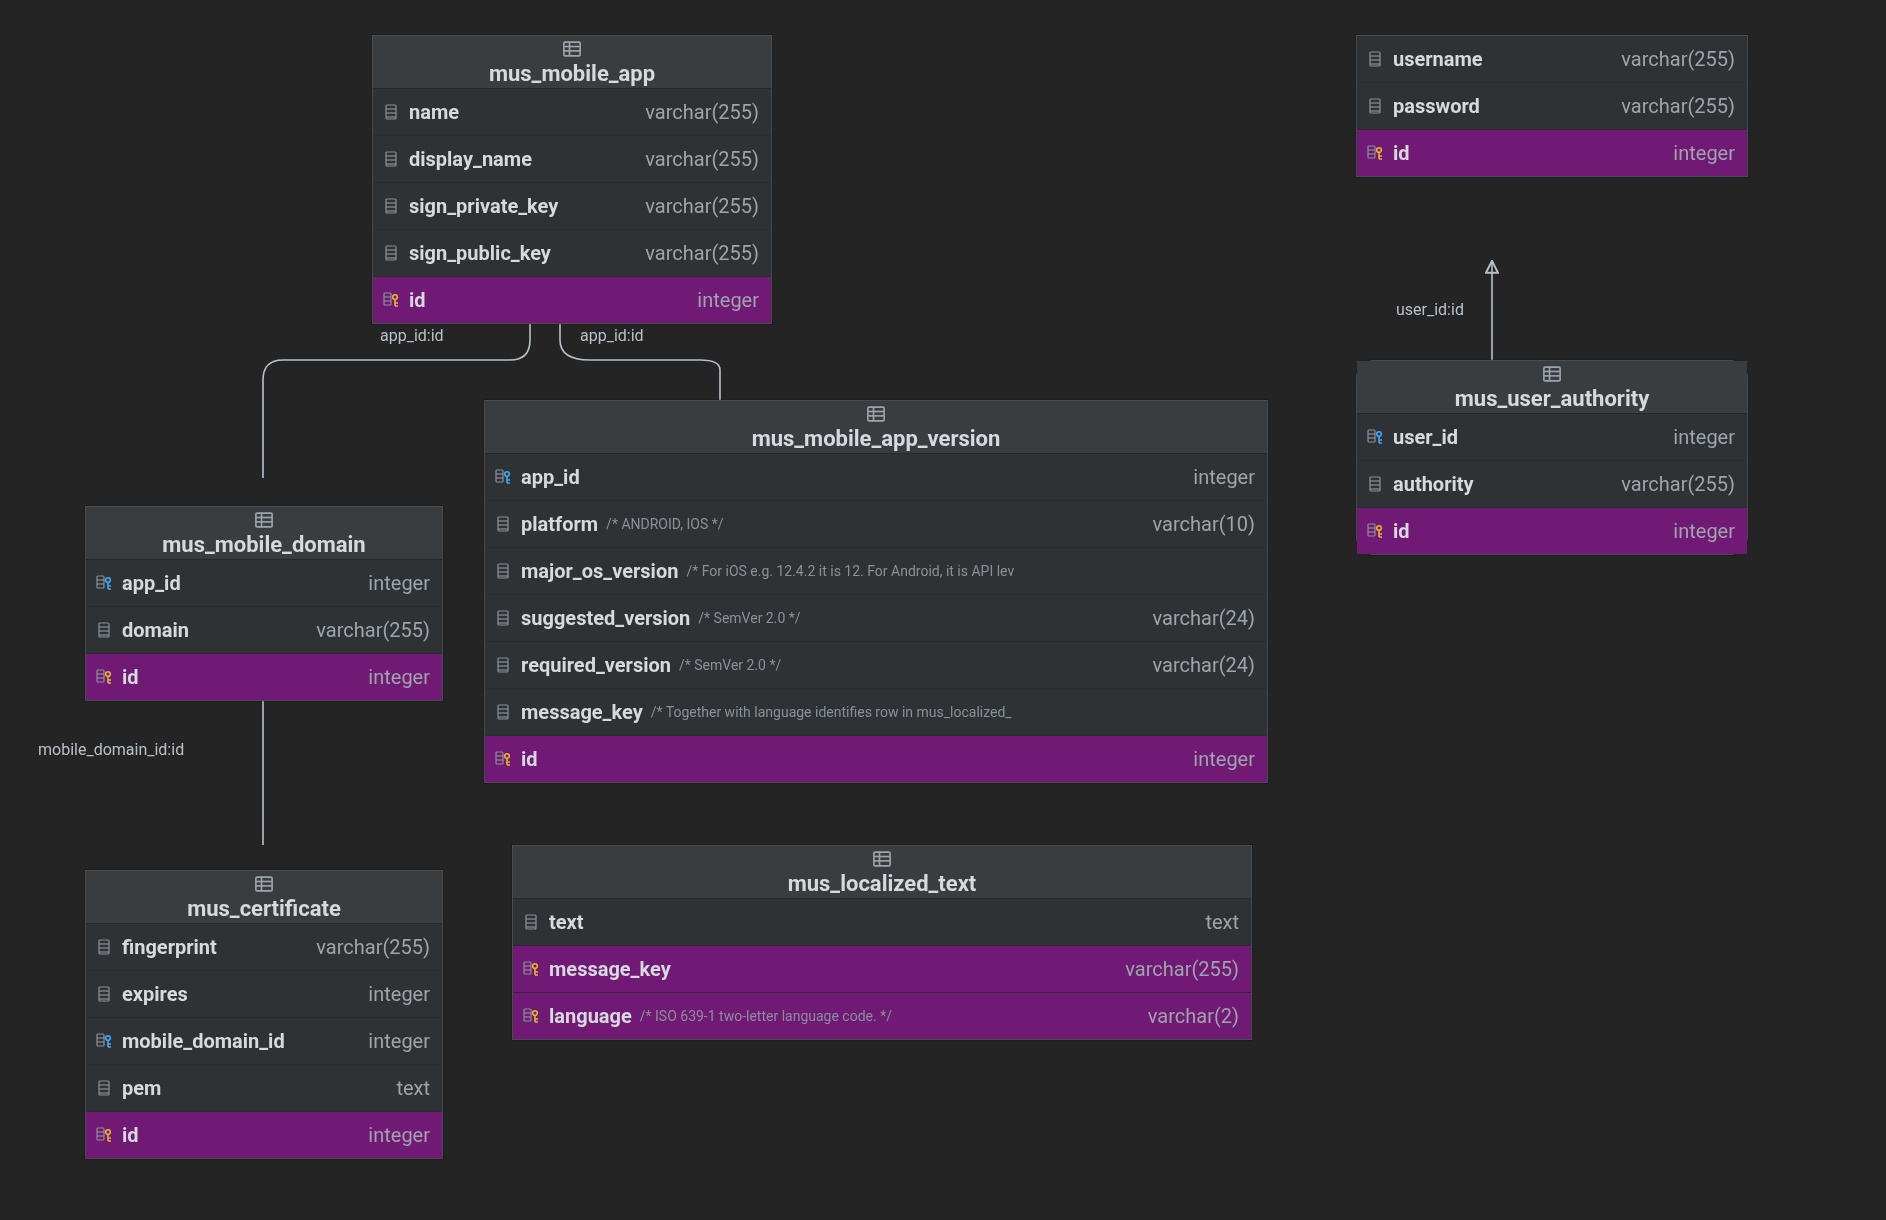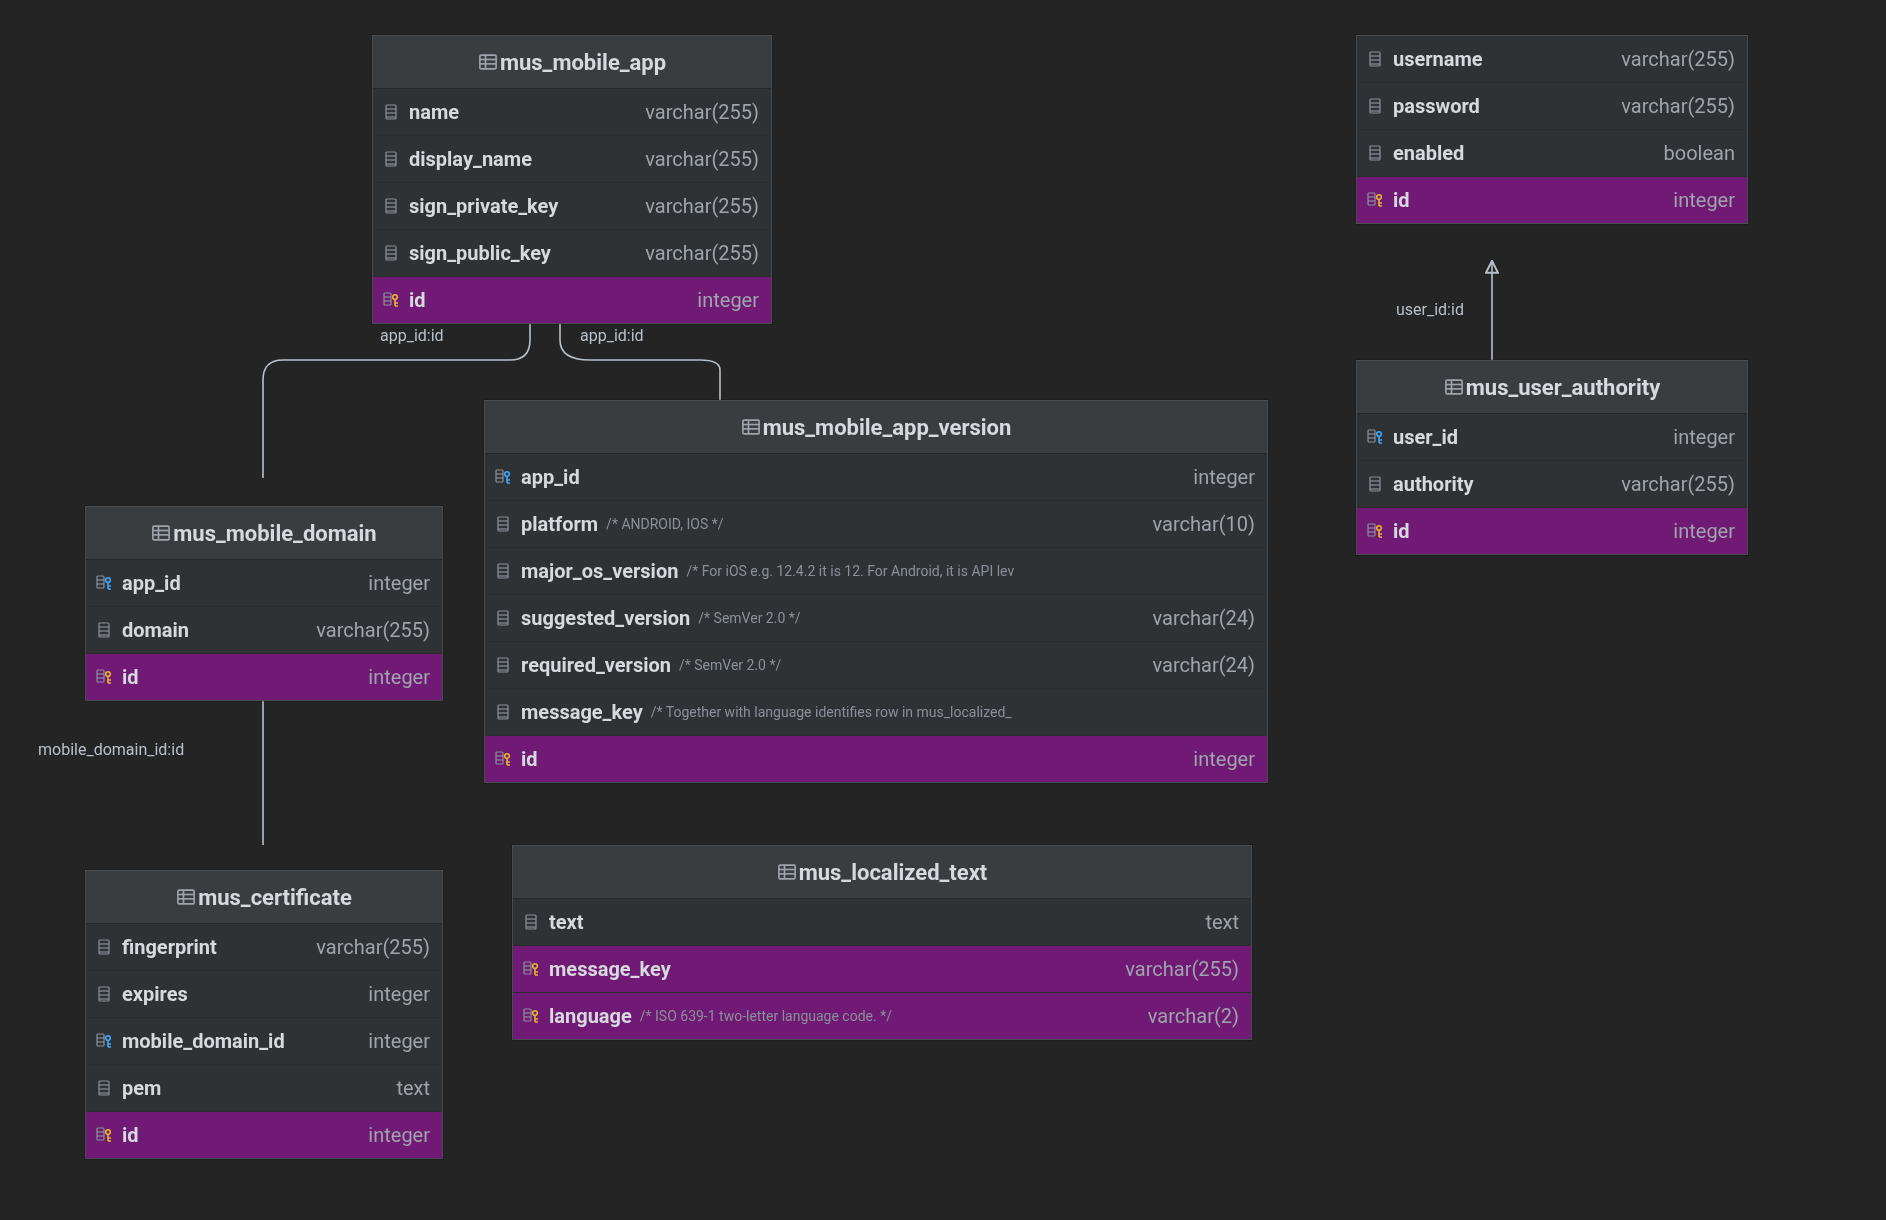--- a/index.html
+++ b/index.html
@@ -39,20 +39,21 @@
   .table-header {
     background: #3a3d40;
     border-bottom: 1px solid #272829;
     padding: 8px 12px;
     text-align: center;
     display: flex;
     align-items: center;
     justify-content: center;
     gap: 2px;
     height: 36px;
+    flex-direction: column;
   }
   .table-header .title {
     font-weight: 700;
     font-size: 22px;
     color: #d6d9dd;
   }
   .row {
     display: flex;
     align-items: center;
     justify-content: space-between;
@@ -561,53 +562,38 @@
       <line x1="3" y1="6" x2="13" y2="6" stroke="#8a9099" stroke-width="1.2"></line>
       <line x1="3" y1="10" x2="13" y2="10" stroke="#8a9099" stroke-width="1.2"></line>
       <line x1="3" y1="14" x2="13" y2="14" stroke="#8a9099" stroke-width="1.2"></line>
     </svg>
             </span>
         <span class="name">password</span>
 
       </div>
       <span class="type">varchar(255)</span>
     </div>
-        <div class="row">
-      <div class="left">
-        <span class="icon icon-col">
-    <svg viewBox="0 0 18 18">
-      <rect x="3" y="2" width="10" height="14" rx="1" fill="none" stroke="#8a9099" stroke-width="1.2"></rect>
-      <line x1="3" y1="6" x2="13" y2="6" stroke="#8a9099" stroke-width="1.2"></line>
-      <line x1="3" y1="10" x2="13" y2="10" stroke="#8a9099" stroke-width="1.2"></line>
-      <line x1="3" y1="14" x2="13" y2="14" stroke="#8a9099" stroke-width="1.2"></line>
-    </svg>
-            </span>
-        <span class="name">enabled</span>
-
-      </div>
-      <span class="type">boolean</span>
-    </div>
         <div class="row pk">
       <div class="left">
         <span class="icon icon-col">
       <svg viewBox="0 0 18 18">
         <rect x="1" y="2" width="7" height="12" rx="1" fill="none" stroke="#8a9099" stroke-width="1.2"></rect>
         <line x1="1" y1="6" x2="8" y2="6" stroke="#8a9099" stroke-width="1.2"></line>
         <line x1="1" y1="10" x2="8" y2="10" stroke="#8a9099" stroke-width="1.2"></line>
         <circle cx="12" cy="6" r="2.3" fill="none" stroke="#e9b32a" stroke-width="1.6"></circle>
         <path d="M12 8 L12 15 M12 12 L15 12 M12 15 L15 15" stroke="#e9b32a" stroke-width="1.6" fill="none"></path>
       </svg>
             </span>
         <span class="name">id</span>
 
       </div>
       <span class="type">integer</span>
     </div>
   </div>
-      <div class="table" style="left: 1356px; top: 360px; width: 390px;">
+      <div class="table" style="left: 1356px; top: 360px; width: 390px; border-radius: 18px;">
     <div class="table-header">
       <span class="icon icon-table">
     <svg viewBox="0 0 16 16">
               <rect x="1.5" y="2.5" width="13" height="11" rx="1" fill="none" stroke="#9ea4ab" stroke-width="1.3"></rect>
               <line x1="1.5" y1="6" x2="14.5" y2="6" stroke="#9ea4ab" stroke-width="1.3"></line>
               <line x1="1.5" y1="9.5" x2="14.5" y2="9.5" stroke="#9ea4ab" stroke-width="1.3"></line>
               <line x1="6" y1="2.5" x2="6" y2="13.5" stroke="#9ea4ab" stroke-width="1.3"></line>
             </svg>
   </span>
       <span class="title">mus_user_authority</span>

